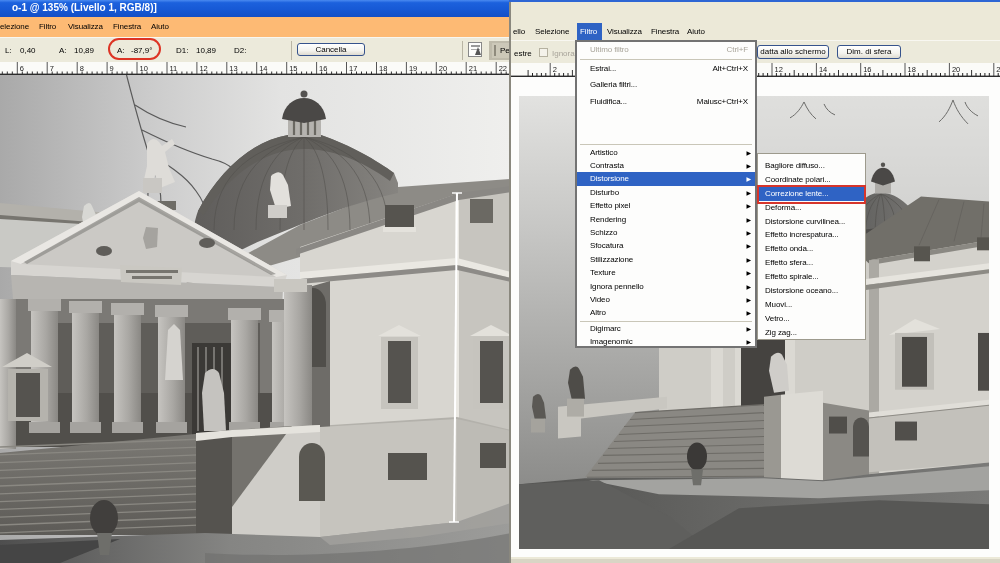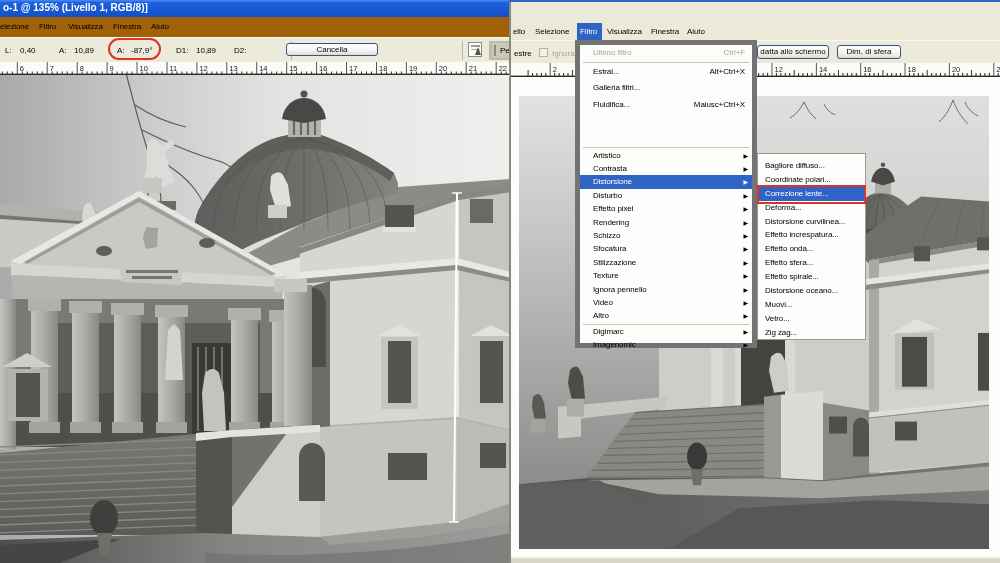--- a/index.html
+++ b/index.html
@@ -14,40 +14,40 @@
 .mi .lab{position:absolute;left:13px}
 .mi .sc{position:absolute;right:7px}
 .mi .ar{position:absolute;right:4px;font-size:6px}
 .sep{position:absolute;left:3px;right:3px;height:1px;background:#c9c6b8}
 .dis{color:#a8a49a}
 </style>
 </head>
 <body>
 
 <div class="abs" style="left:0;top:0;width:511px;height:563px">
-  <div class="abs tbar" style="left:0;top:0;width:511px;height:17px;line-height:16px;padding-left:3px">o-1 @ 135% (Livello 1, RGB/8)]</div>
-  <div class="abs" style="left:0;top:17px;width:511px;height:20px;background:#a16207">
+  <div class="abs tbar" style="left:0;top:0;width:511px;height:17px;line-height:16px;padding-left:12px">o-1 @ 135% (Livello 1, RGB/8)]</div>
+  <div class="abs" style="left:0;top:17px;width:511px;height:20px;background:#fdba74">
     <span class="abs mtxt" style="left:0;top:5px">elezione</span>
     <span class="abs mtxt" style="left:39px;top:5px">Filtro</span>
     <span class="abs mtxt" style="left:68px;top:5px">Visualizza</span>
     <span class="abs mtxt" style="left:113px;top:5px">Finestra</span>
     <span class="abs mtxt" style="left:151px;top:5px">Aiuto</span>
   </div>
   <div class="abs" style="left:0;top:37px;width:511px;height:25px;background:#eceadb;border-top:1px solid #f8f7f1">
     <span class="abs otxt" style="left:5px;top:8px">L:</span>
     <span class="abs otxt" style="left:20px;top:8px">0,40</span>
     <span class="abs otxt" style="left:59px;top:8px">A:</span>
     <span class="abs otxt" style="left:74px;top:8px">10,89</span>
     <span class="abs otxt" style="left:117px;top:8px">A:</span>
     <span class="abs otxt" style="left:131px;top:8px">-87,9°</span>
     <span class="abs otxt" style="left:176px;top:8px">D1:</span>
     <span class="abs otxt" style="left:196px;top:8px">10,89</span>
     <span class="abs otxt" style="left:234px;top:8px">D2:</span>
     <div class="abs" style="left:291px;top:3px;width:1px;height:19px;background:#b9b5a4"></div>
-    <div class="xpbtn" style="left:286px;top:5px;width:92px;height:13px;line-height:11px">Cancella</div>
+    <div class="xpbtn" style="left:297px;top:5px;width:68px;height:13px;line-height:11px">Cancella</div>
     <div class="abs" style="left:462px;top:3px;width:1px;height:19px;background:#b9b5a4"></div>
     <div class="abs" style="left:468px;top:4px;width:14px;height:15px;border:1px solid #888;background:#fdfdfb">
       <div class="abs" style="left:2px;top:2px;width:9px;height:2px;background:#999"></div>
       <div class="abs" style="left:2px;top:6px;width:9px;height:1px;background:#aaa"></div>
       <div class="abs" style="left:6px;top:4px;width:6px;height:8px;background:#555;clip-path:polygon(50% 0,100% 100%,0 100%)"></div>
     </div>
     <div class="abs" style="left:489px;top:3px;width:22px;height:19px;background:#bfbbab"></div>
     <div class="abs" style="left:492px;top:5px;width:19px;height:15px;background:#ccc8b8"></div>
     <div class="abs" style="left:494px;top:7px;width:2px;height:11px;background:#8f8b7d"></div>
     <span class="abs otxt" style="left:500px;top:8px">Pe</span>
@@ -599,21 +599,21 @@
         <path d="M0,390 L66,384 L245,383 L304,386 L350,380 L470,368 L470,455 L0,455 Z" fill="url(#rroad)"></path>
         <path d="M70,386 L245,384 L304,387 L470,372 L470,396 L300,404 L140,400 Z" fill="#a3a3a0"></path>
         <path d="M0,390 L80,386 L150,422 L190,455 L0,455 Z" fill="#5f5f5d"></path>
         <path d="M150,455 L220,414 L360,406 L470,410 L470,455 Z" fill="#575755"></path>
         <ellipse cx="178" cy="362" rx="10" ry="14" fill="#3b3937"></ellipse>
         <path d="M172,375 l12,0 l-2,16 l-8,0 Z" fill="#6e6e6a"></path>
       </svg>
     </div>
 </div>
 
-<div class="abs" style="left:575px;top:40px;width:182px;height:308px;background:#fdfdfc;border:5px solid #737373;z-index:10">
+<div class="abs" style="left:575px;top:40px;width:182px;height:308px;background:#fdfdfc;border:2px solid #737373;z-index:10">
     <div class="mi" style="top:1px">
       <span class="lab dis">Ultimo filtro</span>
       <span class="sc dis">Ctrl+F</span>
     </div>
     <div class="sep" style="top:17px"></div>
     <div class="mi" style="top:20px">
       <span class="lab">Estrai...</span>
       <span class="sc">Alt+Ctrl+X</span>
     </div>
     <div class="mi" style="top:36px">

